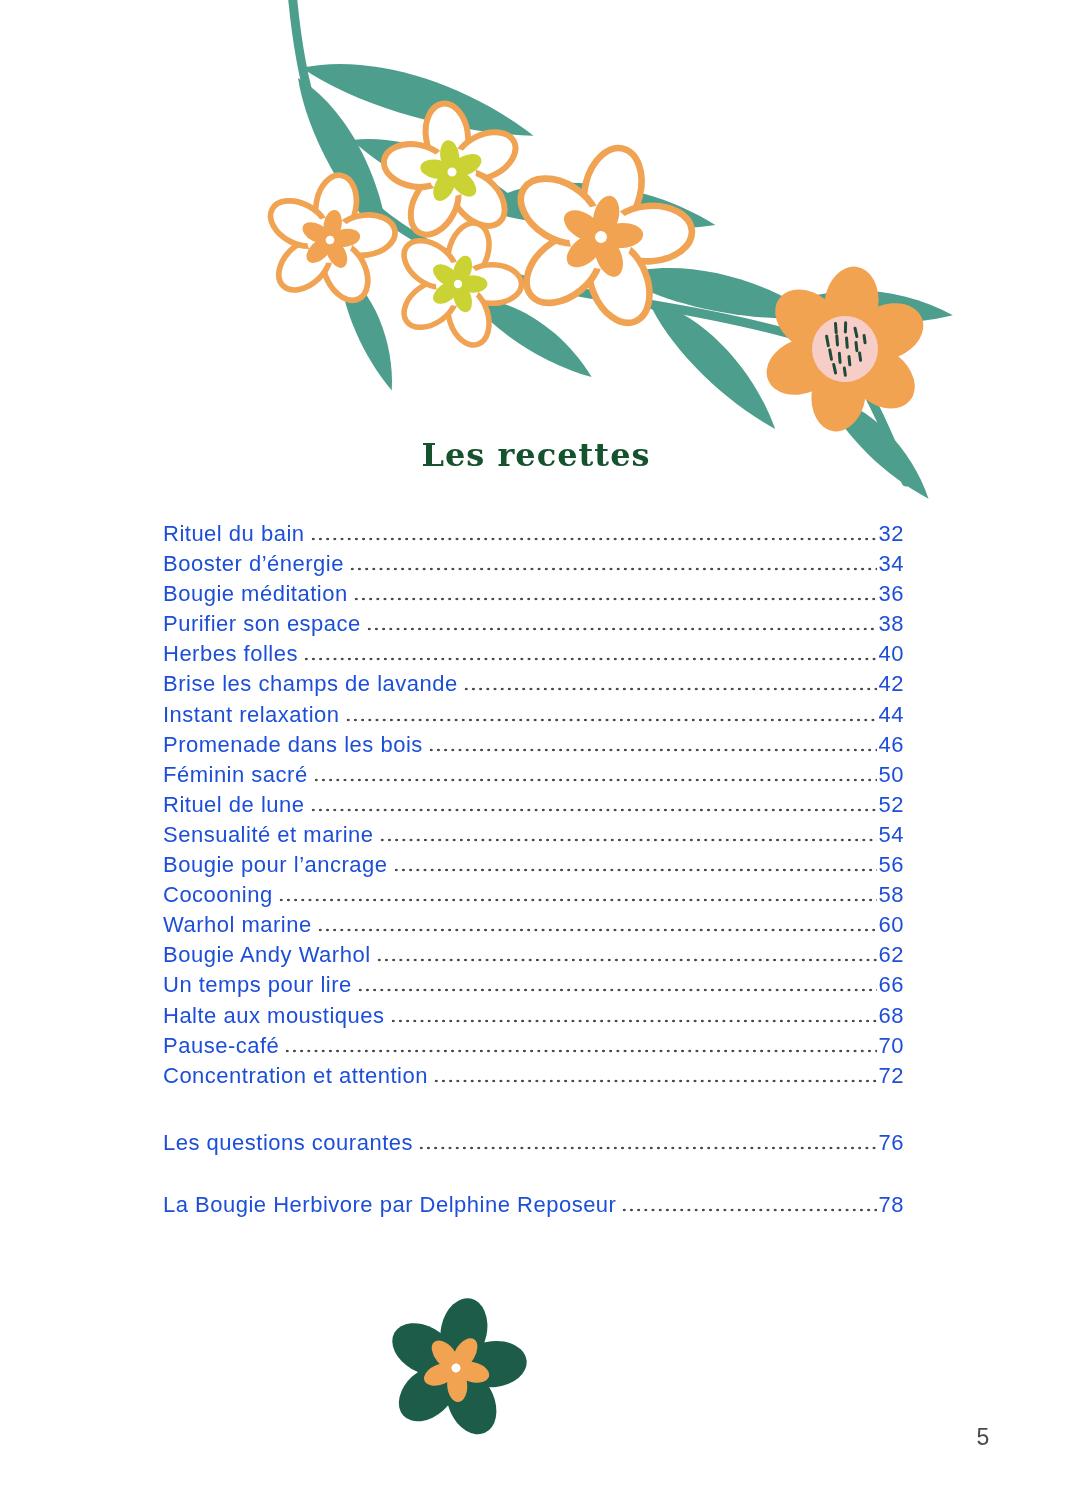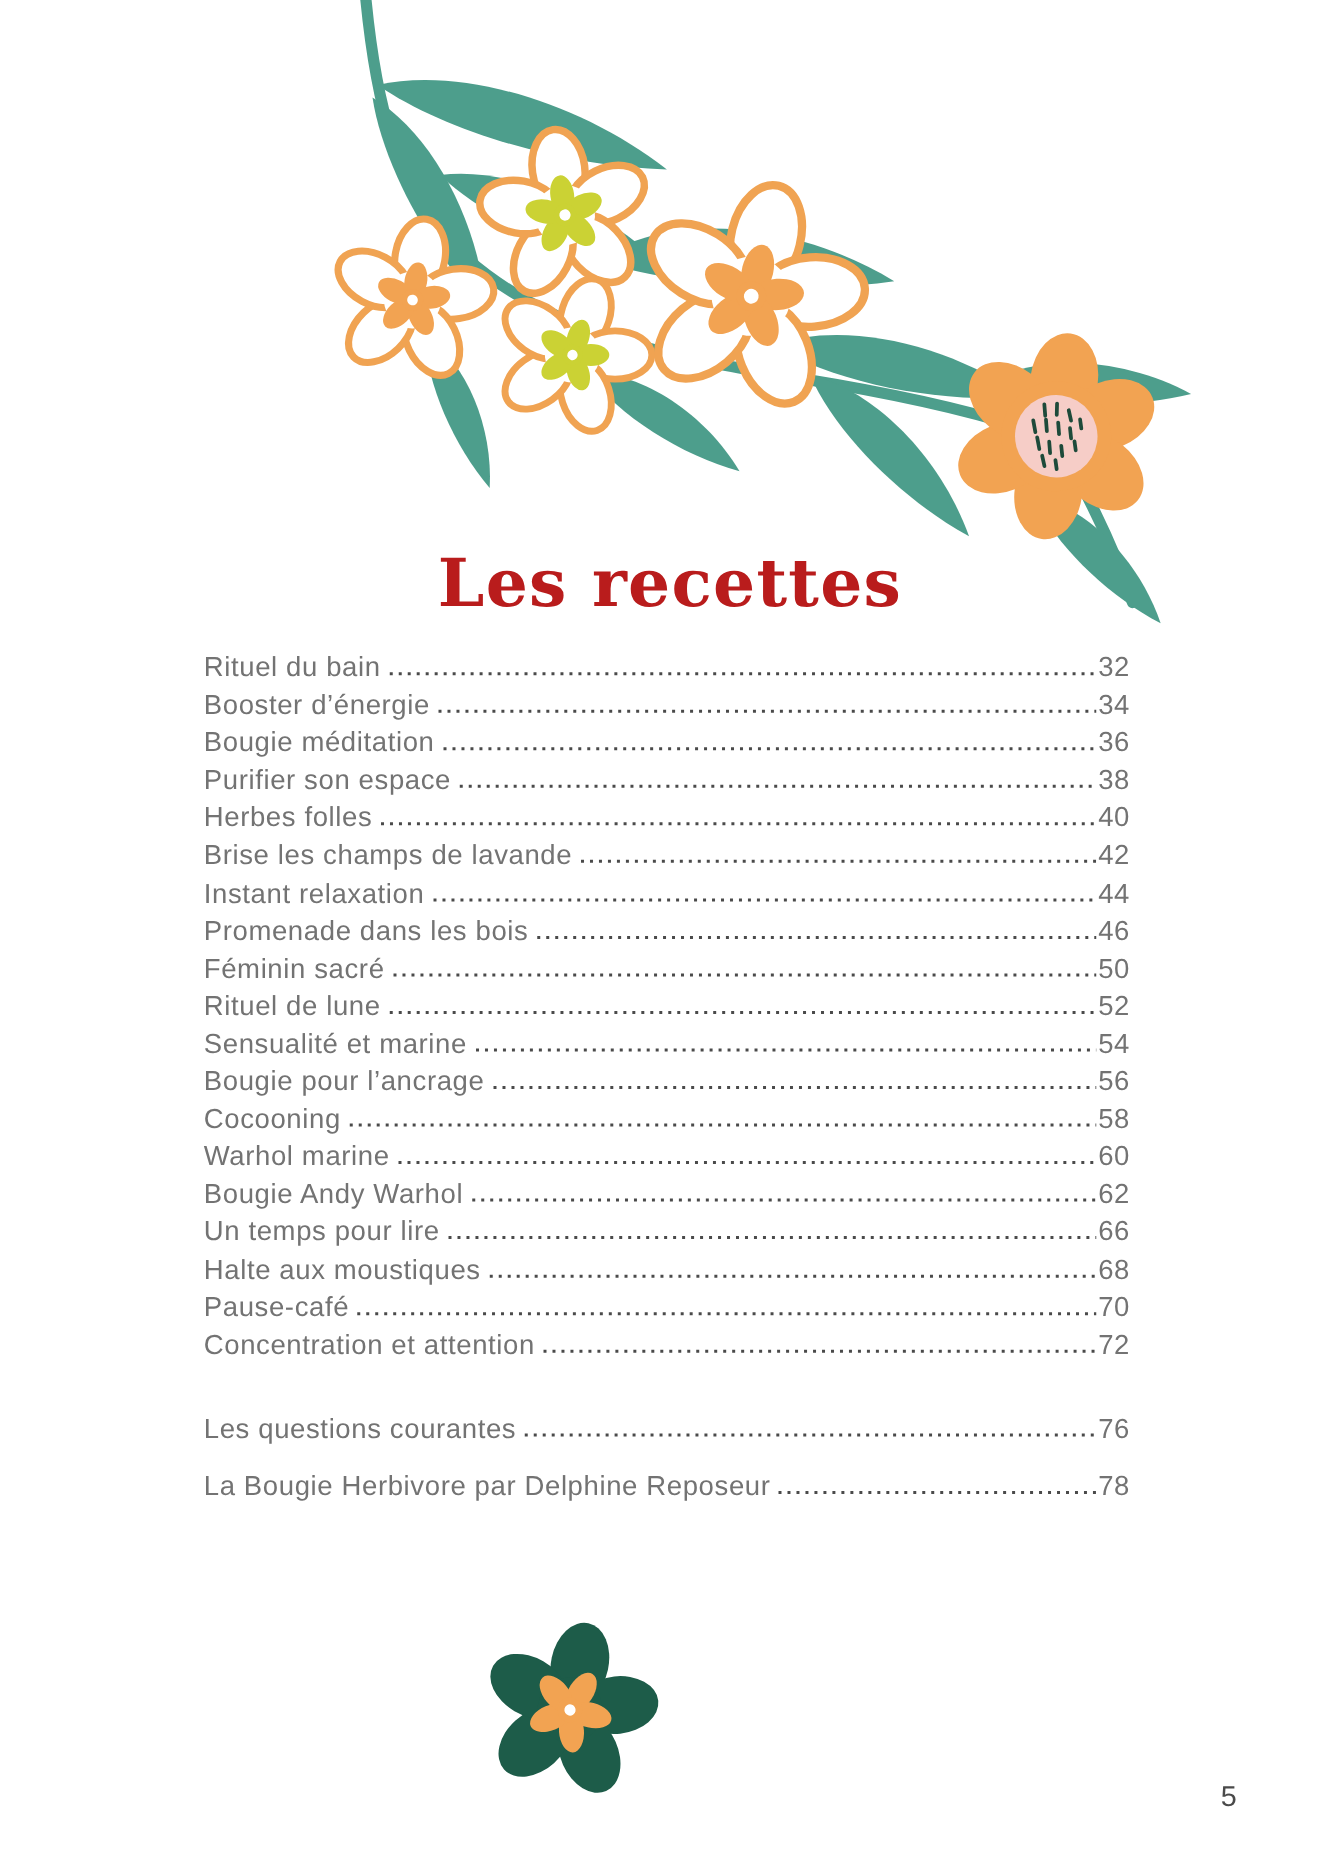--- a/index.html
+++ b/index.html
@@ -18,51 +18,51 @@
     display: block;
   }
   .title {
     position: absolute;
     left: 0; top: 436px;
     width: 100%;
     margin: 0;
     text-align: center;
     font-family: "DejaVu Serif", "Liberation Serif", serif;
     font-weight: 700;
-    font-size: 53px;
+    font-size: 32px;
     letter-spacing: 1px;
-    color: #b91c1c;
+    color: #14532d;
   }
   .toc {
     position: absolute;
     left: 163px; top: 521px;
     width: 741px;
   }
   .toc-row {
     display: flex;
     align-items: baseline;
     height: 30.1px;
     font-size: 22px;
     letter-spacing: 0.5px;
-    color: #737373;
+    color: #1d4ed8;
     font-weight: 400;
   }
   .toc-label { white-space: nowrap; padding-right: 4px; }
   .leader {
     flex: 1 1 auto;
     height: 4px;
     margin: 0 2px;
     background-image: radial-gradient(circle at 2px 2px, #4a4a4a 1.25px, rgba(0,0,0,0) 1.6px);
     background-size: 7.2px 4px;
     background-repeat: repeat-x;
     background-position: left bottom;
   }
   .toc-page { white-space: nowrap; }
   .extra1 { margin-top: 37px; }
-  .extra2 { margin-top: 16px; }
+  .extra2 { margin-top: 32px; }
   .bottom-art {
     position: absolute;
     left: 372px; top: 1296px;
     width: 170px; height: 150px;
     display: block;
   }
   .folio {
     position: absolute;
     left: 960px; top: 1424px;
     width: 46px;

